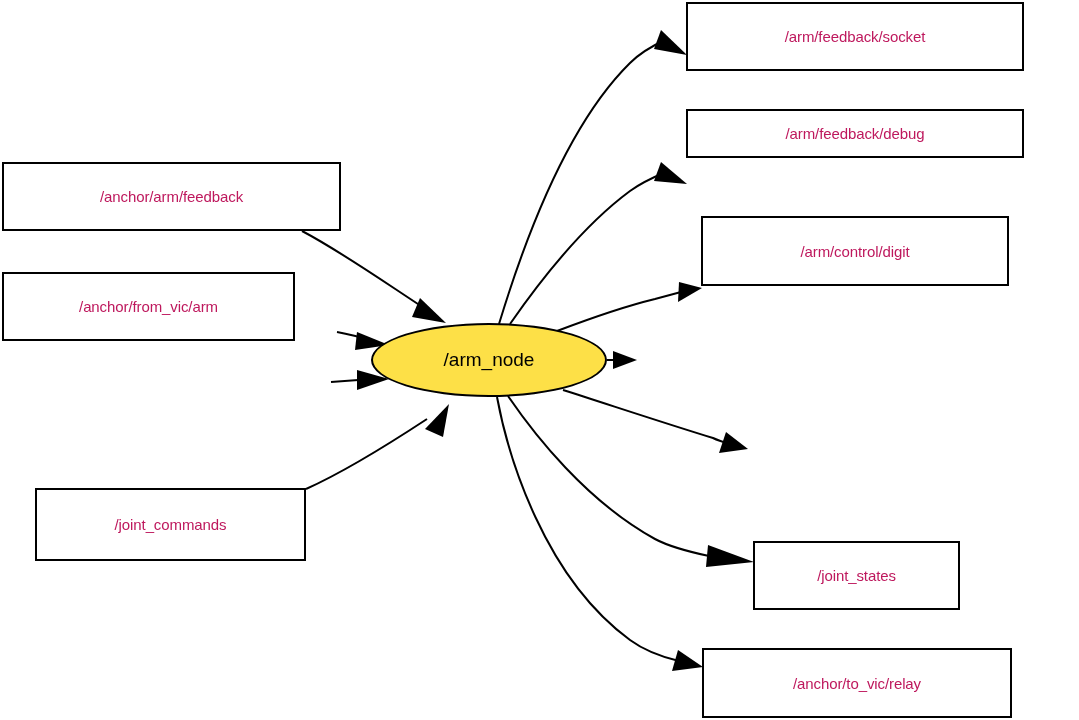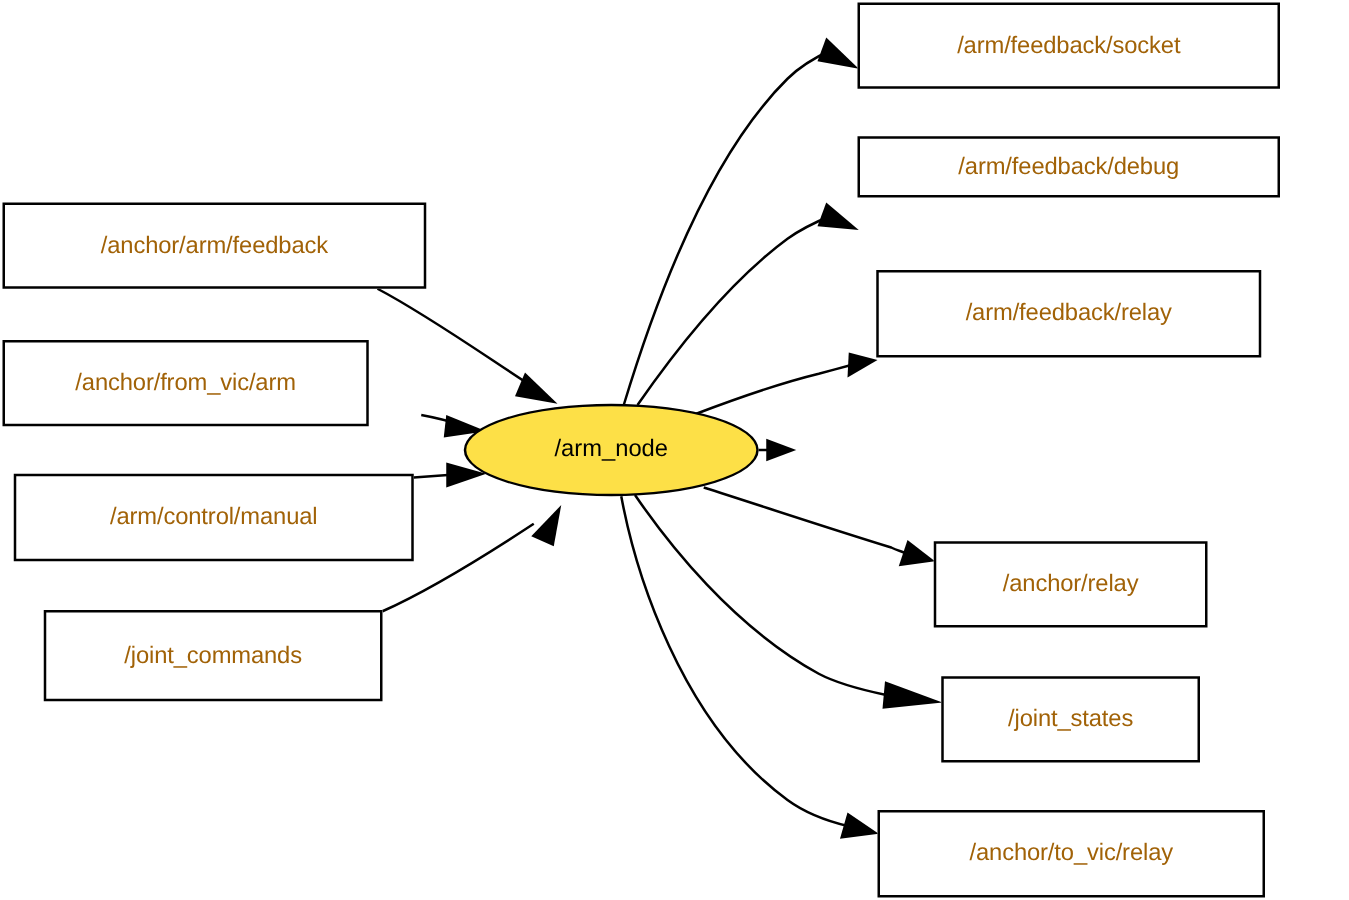--- a/index.html
+++ b/index.html
@@ -26,22 +26,22 @@
     height: 720px;
   }
   .node-box {
     position: absolute;
     box-sizing: border-box;
     background: #ffffff;
     border: 2px solid #000000;
     display: flex;
     align-items: center;
     justify-content: center;
-    color: #a16207;
-    font-size: 19px;
+    color: #be185d;
+    font-size: 15px;
     font-family: "Liberation Sans", sans-serif;
     white-space: nowrap;
     letter-spacing: -0.1px;
   }
   .node-ellipse {
     position: absolute;
     box-sizing: border-box;
     background: #fde047;
     border: 2px solid #000000;
     border-radius: 50%;
@@ -129,48 +129,42 @@
   </svg>
 
   <div class="node-box" style="left:2px; top:162px; width:339px; height:69px;">
     <span>/anchor/arm/feedback</span>
   </div>
 
   <div class="node-box" style="left:2px; top:272px; width:293px; height:69px;">
     <span>/anchor/from_vic/arm</span>
   </div>
 
-  <div class="node-box" style="left:11px; top:379px; width:320px; height:70px;">
-    <span>/arm/control/manual</span>
-  </div>
 
   <div class="node-box" style="left:35px; top:488px; width:271px; height:73px;text-align:center;">
     <span>/joint_commands</span>
   </div>
 
   <div class="node-ellipse" style="left:371px; top:323px; width:236px; height:74px;">
     <span>/arm_node</span>
   </div>
 
   <div class="node-box" style="left:686px; top:2px; width:338px; height:69px;">
     <span>/arm/feedback/socket</span>
   </div>
 
   <div class="node-box" style="left:686px; top:109px; width:338px; height:49px;">
     <span>/arm/feedback/debug</span>
   </div>
 
   <div class="node-box" style="left:701px; top:216px; width:308px; height:70px;">
-    <span>/arm/feedback/relay</span>
+    <span>/arm/control/digit</span>
   </div>
 
 
-  <div class="node-box" style="left:747px; top:433px; width:219px; height:69px;">
-    <span>/anchor/relay</span>
-  </div>
 
   <div class="node-box" style="left:753px; top:541px; width:207px; height:69px;">
     <span>/joint_states</span>
   </div>
 
   <div class="node-box" style="left:702px; top:648px; width:310px; height:70px;text-align:center;">
     <span>/anchor/to_vic/relay</span>
   </div>
 
 </div>

